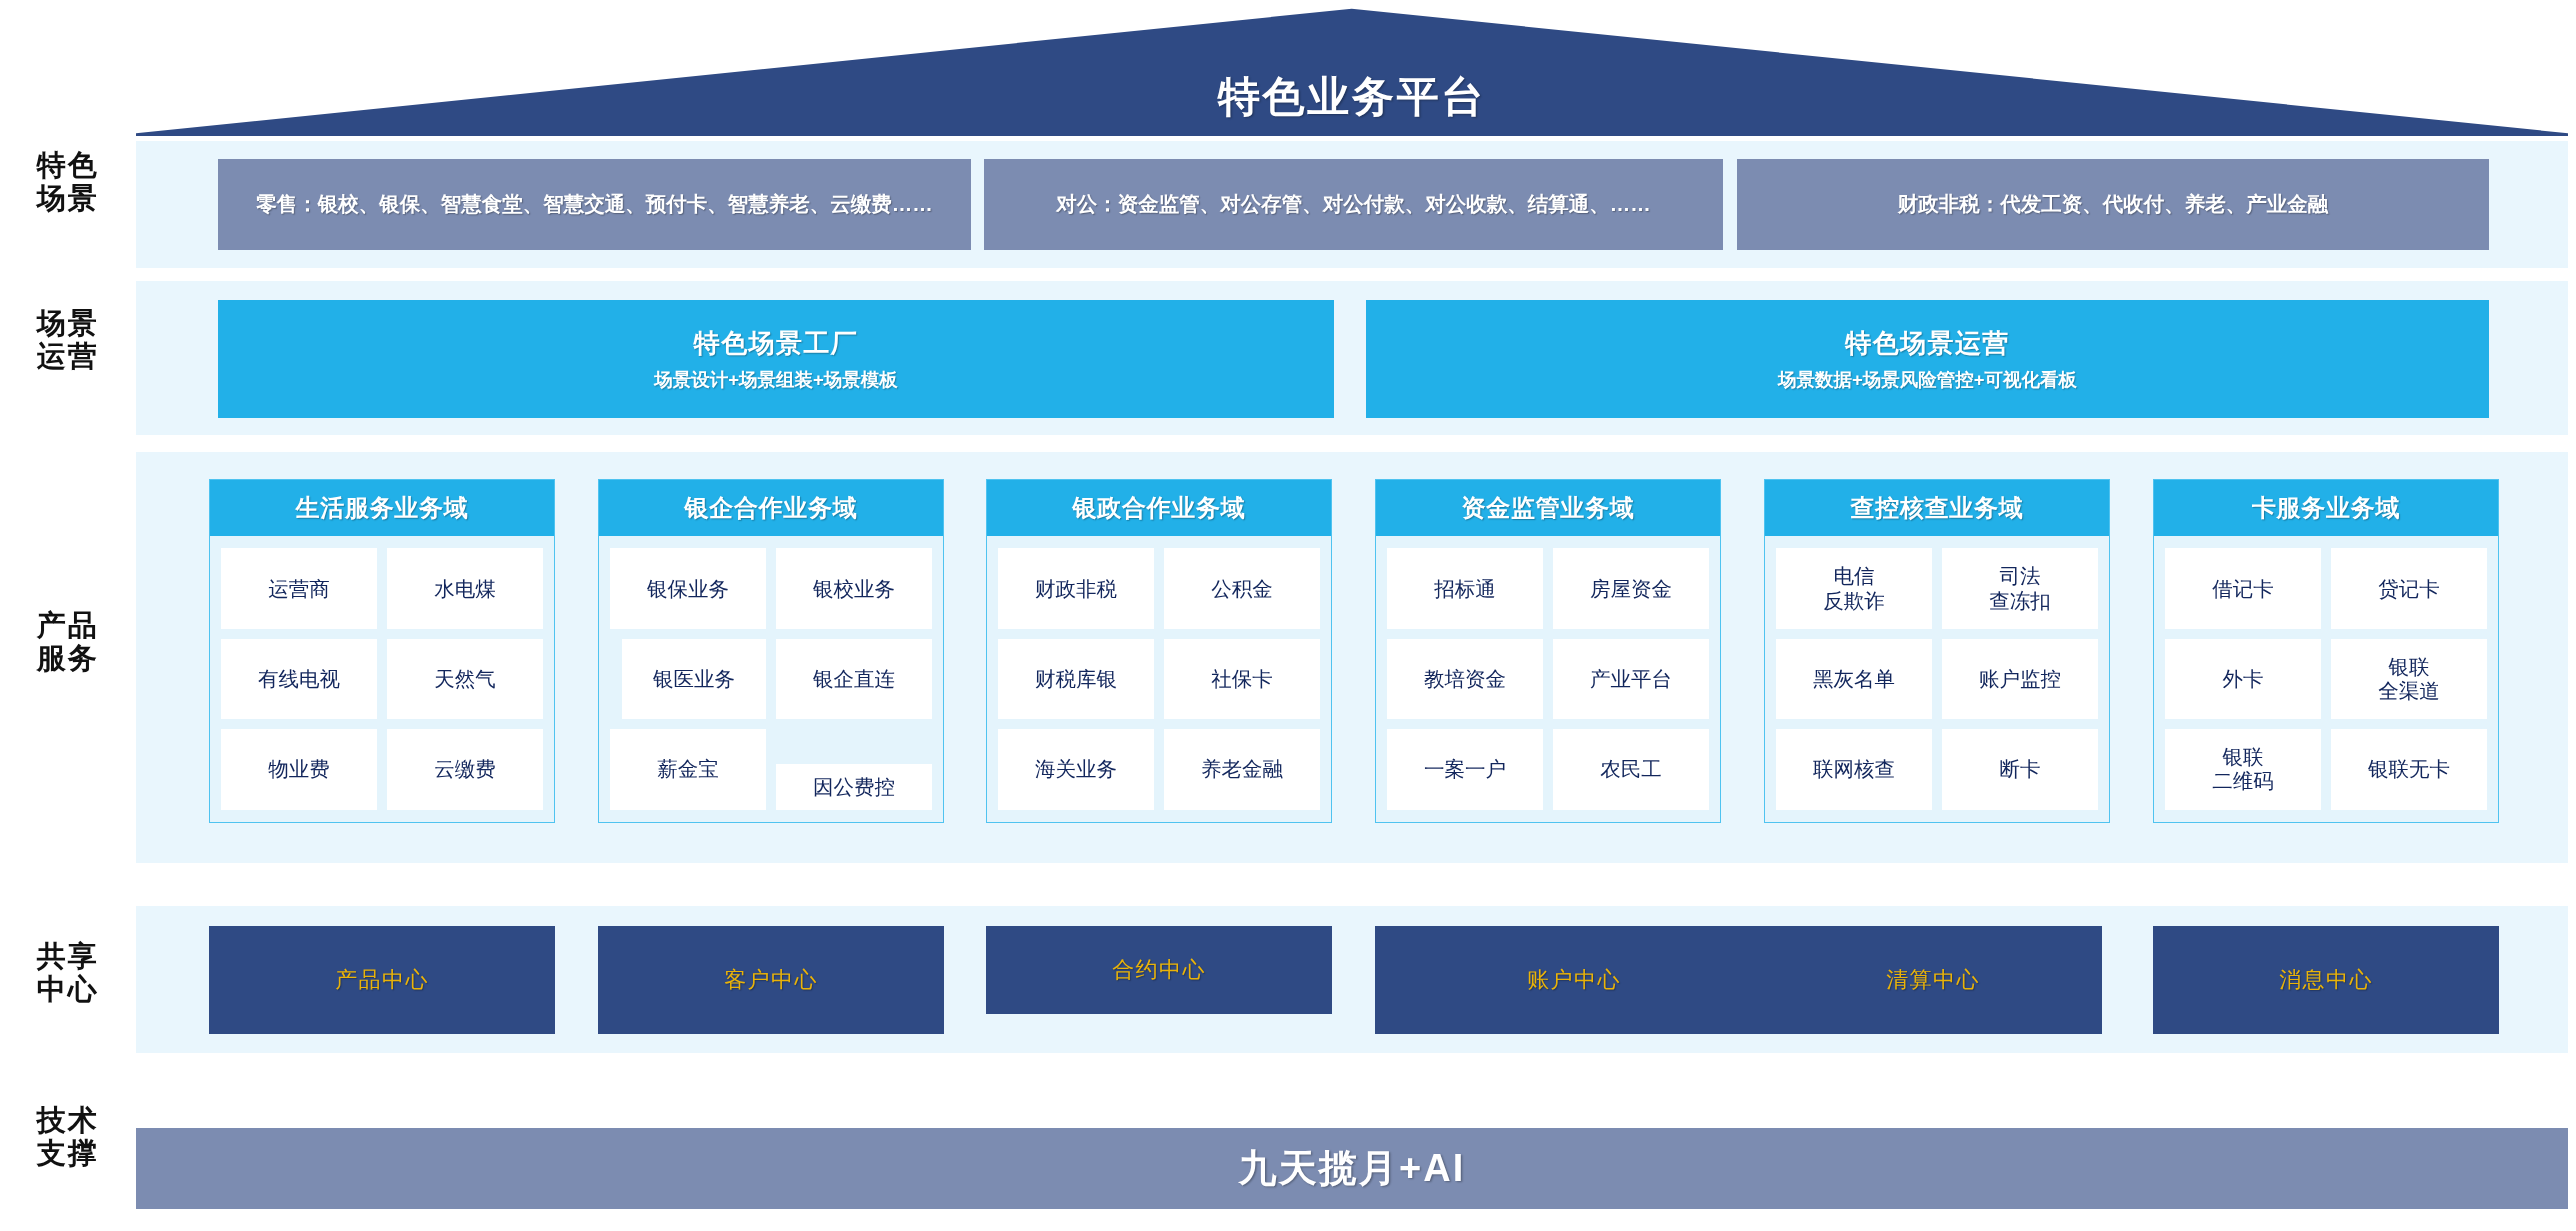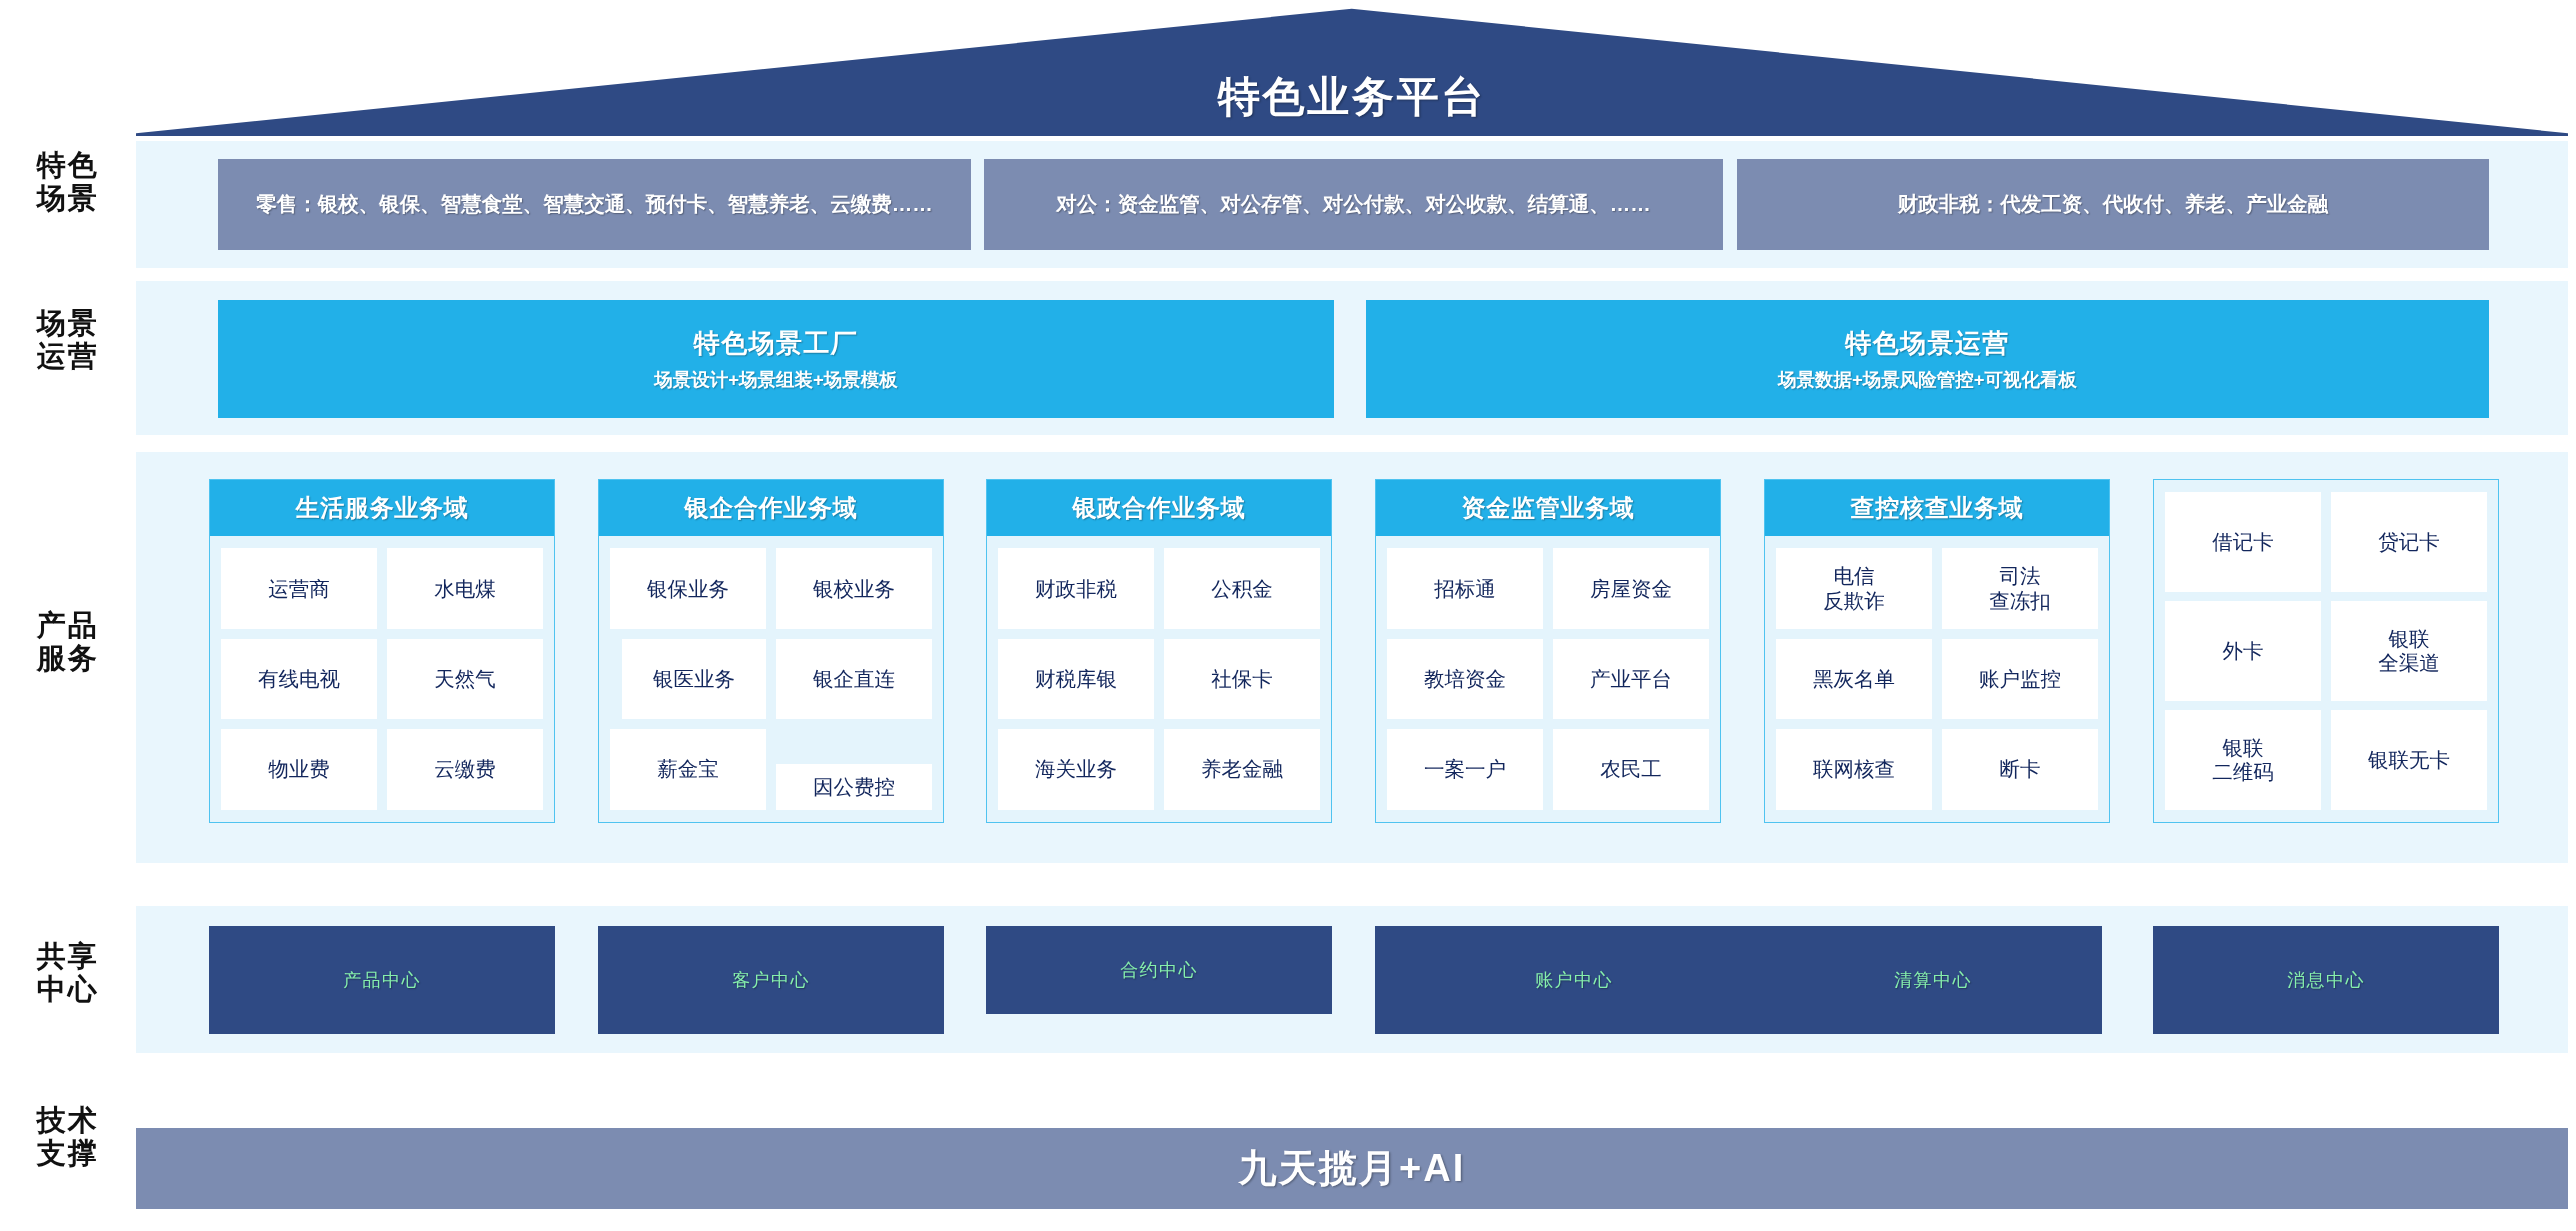--- a/index.html
+++ b/index.html
@@ -125,22 +125,22 @@
     display: flex; align-items: center; justify-content: center;
     text-align: center;
     line-height: 1.18;
     white-space: pre-line;
   }
 
   
   .center-box {
     position: absolute;
     background: #2f4a84;
-    color: #86efac;
-    font-size: 18px;
+    color: #eab308;
+    font-size: 22px;
     display: flex; align-items: center; justify-content: center;
     letter-spacing: 1.4px;
     text-shadow: 1px 1px 1.4px rgba(0,0,0,.30);
   }
 
   
   .tech-bar {
     position: absolute;
     left: 136px; top: 1128px;
     width: 2432px; height: 81px;
@@ -249,20 +249,21 @@
       <div class="domain-item" style="white-space: pre-line;">司法
 查冻扣</div>
       <div class="domain-item" style="white-space: pre-line;">黑灰名单</div>
       <div class="domain-item" style="white-space: pre-line;">账户监控</div>
       <div class="domain-item" style="white-space: pre-line;">联网核查</div>
       <div class="domain-item" style="white-space: pre-line;">断卡</div>
     </div>
   </div>
 
   <div class="domain-card" style="left:2153px;">
+    <div class="domain-head">卡服务业务域</div>
     <div class="domain-grid">
       <div class="domain-item" style="white-space: pre-line;">借记卡</div>
       <div class="domain-item" style="white-space: pre-line;">贷记卡</div>
       <div class="domain-item" style="white-space: pre-line;">外卡</div>
       <div class="domain-item" style="white-space: pre-line;">银联
 全渠道</div>
       <div class="domain-item" style="white-space: pre-line;">银联
 二维码</div>
       <div class="domain-item" style="white-space: pre-line;">银联无卡</div>
     </div>

